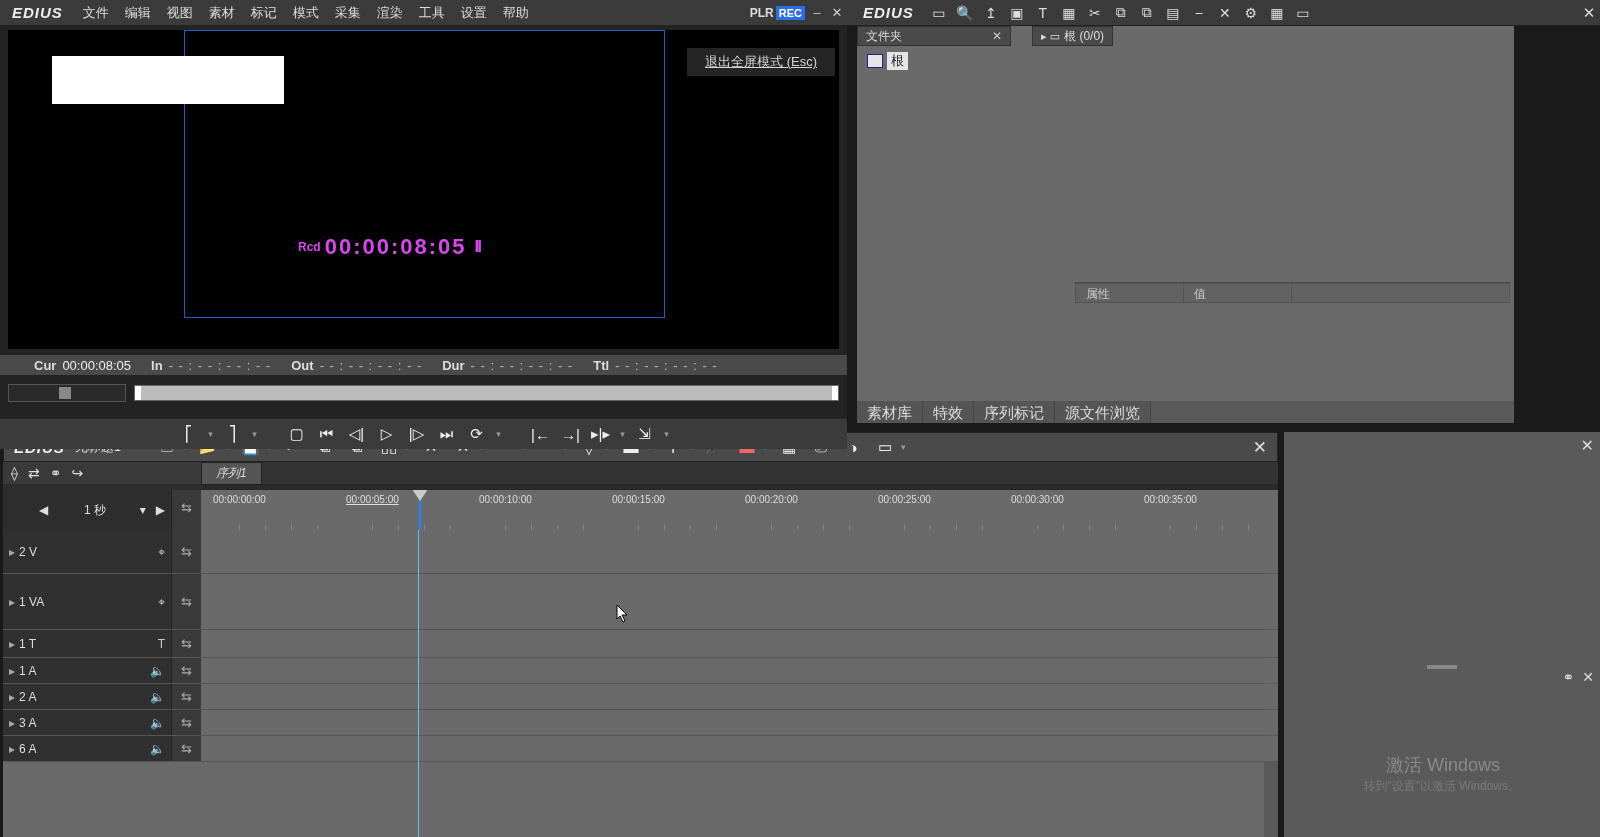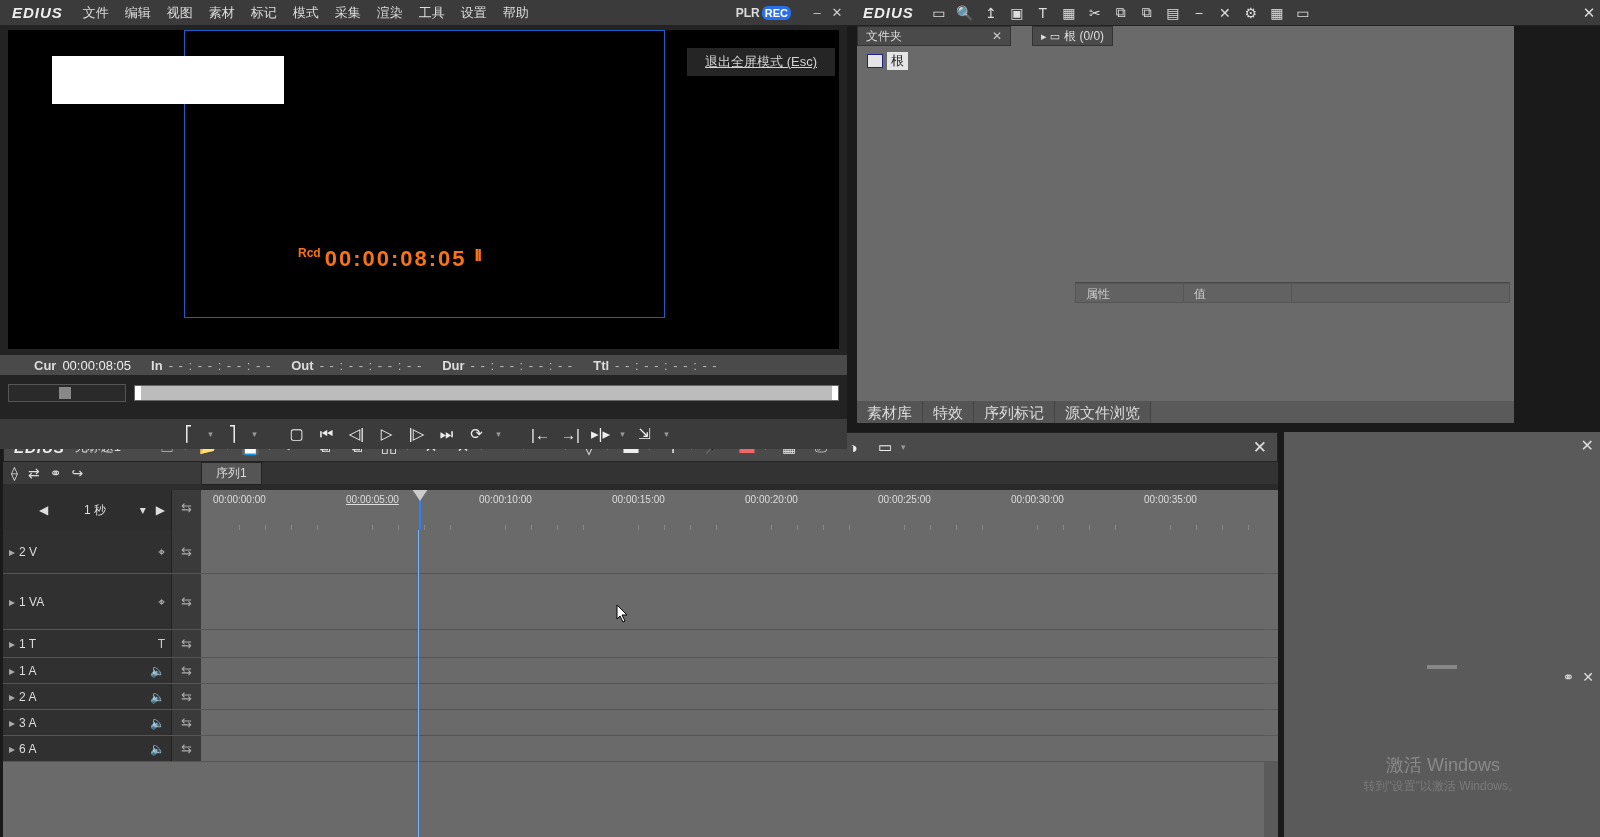--- a/index.html
+++ b/index.html
@@ -5,34 +5,34 @@
 * { margin:0; padding:0; box-sizing:border-box; font-family:"Microsoft YaHei",Arial,sans-serif; user-select:none; }
 body { width:1600px; height:837px; background:#1a1a1a; overflow:hidden; color:#ccc; font-size:12px; position:relative; }
 
 
 .top-row { display:flex; height:26px; }
 .menubar { background:#3b3b3b; display:flex; align-items:center; height:26px; width:847px; border-bottom:1px solid #222; }
 .menubar .brand { font-weight:bold; font-style:italic; color:#eee; padding:0 12px; font-size:15px; letter-spacing:1px; }
 .menubar .mitem { padding:0 8px; font-size:13px; color:#ddd; cursor:default; }
 .menubar .spacer { flex:1; }
 .menubar .plr { color:#ddd; font-size:12px; font-weight:bold; padding:0 2px; }
-.menubar .rec { background:#2a6fe8; color:#fff; font-size:11px; font-weight:bold; padding:1px 3px; border-radius:6px; margin-right:16px;}
+.menubar .rec { background:#2a6fe8; color:#fff; font-size:11px; font-weight:bold; padding:1px 3px; border-radius:0; margin-right:2px;}
 .menubar .wbtn { width:16px; text-align:center; color:#ccc; font-size:13px; cursor:default; margin:0 2px; }
 
 .bin-header { background:#3b3b3b; display:flex; align-items:center; height:26px; width:753px; border-bottom:1px solid #222; }
 .bin-header .brand { font-weight:bold; font-style:italic; color:#eee; padding:0 12px 0 16px; font-size:15px; letter-spacing:1px; }
 .bin-header .ticon { width:26px; text-align:center; font-size:14px; cursor:default; color:#ddd; }
 .bin-header .close-x { margin-left:auto; width:22px; text-align:center; font-size:15px; color:#ddd; }
 
 
 .monitor-wrap { width:847px; height:397px; background:#232323; position:relative; }
 .monitor-black { position:absolute; left:8px; top:4px; right:8px; bottom:74px; background:#000; }
 .safe-frame { position:absolute; left:184px; top:4px; width:481px; height:288px; border:1px solid #1a5fc4; }
 .white-patch { position:absolute; left:52px; top:30px; width:232px; height:48px; background:#fff; }
-.rcd-text { position:absolute; left:298px; top:220px; color:#f97316; font-size:17px; font-weight:bold; display:flex; align-items:flex-start; gap:4px; }
+.rcd-text { position:absolute; left:298px; top:208px; color:#d946ef; font-size:17px; font-weight:bold; display:flex; align-items:center; gap:4px; }
 .rcd-text .lbl { font-size:12px; }
 .rcd-text .pause { letter-spacing:-2px; margin-left:4px; }
 .exit-fs { position:absolute; right:12px; top:22px; background:#252525; color:#d5d5d5; padding:5px 18px; font-size:13px; text-decoration:underline; }
 
 .tc-row { position:absolute; left:0; right:0; bottom:48px; height:20px; display:flex; align-items:center; padding:0 20px; gap:6px; font-size:13px; color:#ddd; background:#4a4a4a; }
 .tc-row .lbl { font-weight:bold; margin-left:14px; }
 .tc-row .val { color:#eee; }
 .tc-row .dashes { color:#bbb; letter-spacing:1px; }
 
 .scrub-row { position:absolute; left:0; right:0; bottom:18px; height:24px; display:flex; align-items:center; padding:0 8px; gap:8px; }
@@ -70,21 +70,21 @@
 .timeline-header .proj { color:#ddd; font-size:13px; padding-right:30px; }
 .timeline-header .tlb { width:28px; text-align:center; color:#eee; font-size:15px; margin:0 2px; cursor:default; }
 .timeline-header .drop { width:10px; font-size:9px; color:#999; }
 .timeline-header .tl-close { margin-left:auto; padding:0 10px; font-size:17px; color:#ddd; }
 
 .timeline-sub { position:absolute; left:3px; top:462px; width:1275px; height:44px; background:#2a2a2a; display:flex; }
 .tl-left-tools { width:198px; background:#3a3a3a; display:flex; flex-direction:column; }
 .tl-left-tools .row1 { height:22px; display:flex; align-items:center; gap:10px; padding:0 8px; }
 .tl-left-tools .row1 span { color:#ddd; font-size:14px; }
 .tl-left-tools .row2 { height:22px; display:flex; align-items:center; background:#2e2e2e; }
-.seq-tabs { flex:1; display:flex; flex-direction:column; }
+.seq-tabs { flex:1; display:flex; flex-direction:column;font-style:italic; }
 .seq-tabs .tab-row { height:22px; background:#333; }
 .seq-tabs .seq-tab { display:inline-block; background:#555; color:#ddd; padding:2px 14px; font-size:12px; border:1px solid #222; }
 
 .ruler-area { position:absolute; left:3px; top:490px; width:1275px; height:40px; display:flex; background:#4a4a4a; }
 .ruler-left { width:168px; background:#2e2e2e; display:flex; align-items:center; font-size:12px; color:#ddd; padding-left:30px; }
 .ruler-left .nav { padding:0 6px; }
 .ruler-left .units { flex:1; text-align:center; }
 .ruler-left .drop { padding:0 4px; }
 .ruler-sync { width:30px; background:#3a3a3a; border-left:1px solid #222; text-align:center; padding-top:10px; color:#aaa; font-size:13px; }
 .ruler { flex:1; position:relative; background:#6a6a6a; overflow:hidden;}

